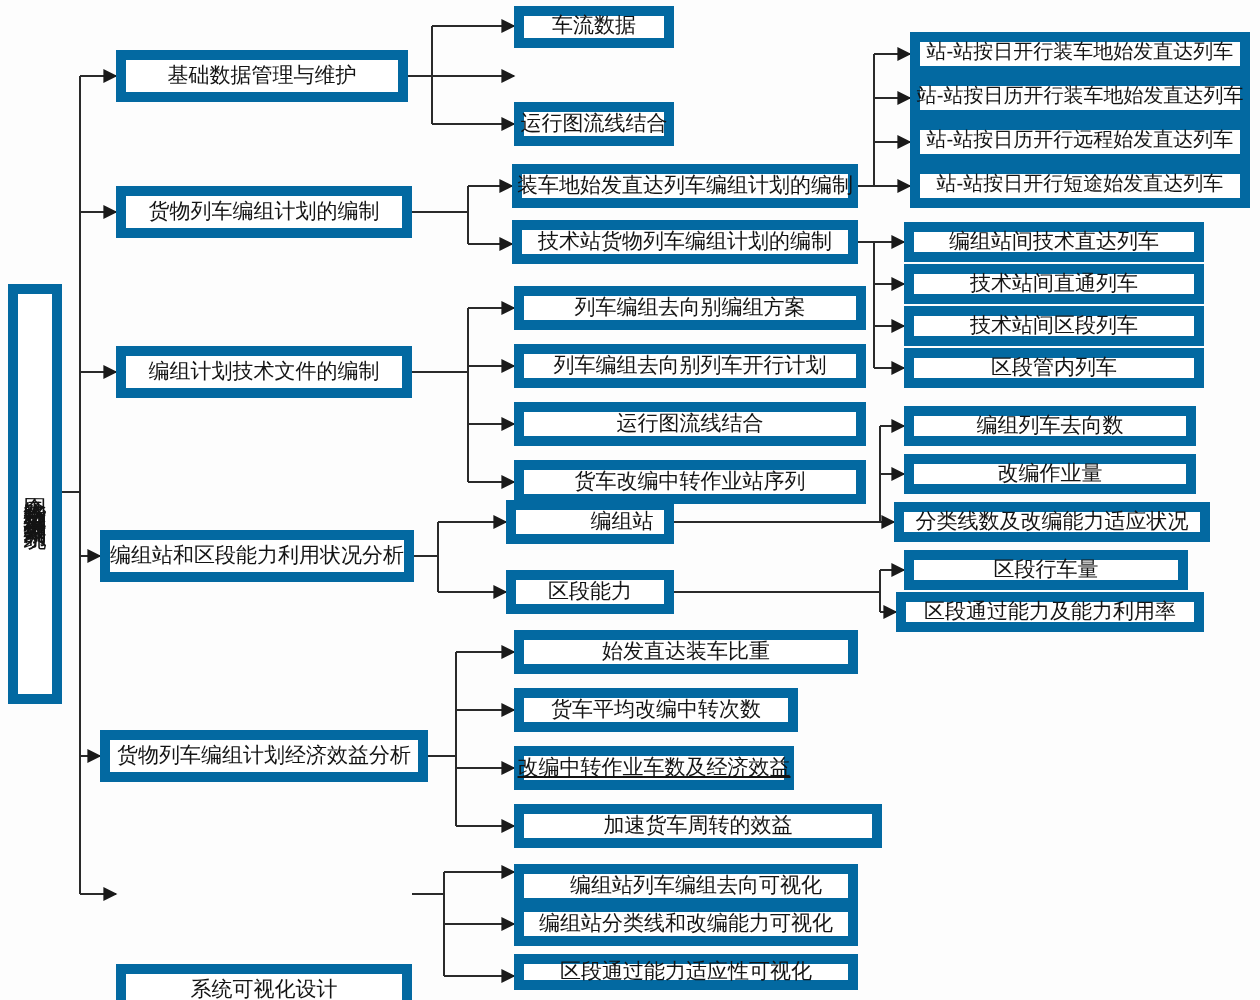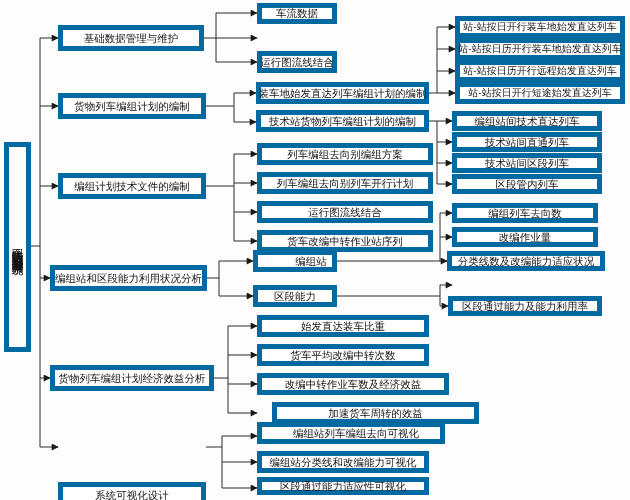--- a/index.html
+++ b/index.html
@@ -132,24 +132,25 @@
   <div class="node" style="left:257px;top:201px;width:176px;height:22px;text-align:right;">运行图流线结合</div>
   <div class="node" style="left:257px;top:230px;width:176px;height:22px;">货车改编中转作业站序列</div>
 
   <div class="node" style="left:253px;top:250px;width:84px;height:22px;padding-left:32px;">编组站</div>
   <div class="node" style="left:253px;top:285px;width:84px;height:22px;">区段能力</div>
 
   <div class="node" style="left:452px;top:203px;width:146px;height:20px;">编组列车去向数</div>
   <div class="node" style="left:452px;top:227px;width:146px;height:20px;">改编作业量</div>
   <div class="node" style="left:447px;top:251px;width:158px;height:20px;">分类线数及改编能力适应状况</div>
 
+  <div class="node" style="left:452px;top:275px;width:142px;height:20px;">区段行车量</div>
   <div class="node" style="left:448px;top:296px;width:154px;height:20px;">区段通过能力及能力利用率</div>
 
   <div class="node" style="left:257px;top:315px;width:172px;height:22px;">始发直达装车比重</div>
-  <div class="node" style="left:257px;top:344px;width:172px;height:22px;">货车平均改编中转次数</div>
-  <div class="node" style="left:257px;top:373px;width:192px;height:22px;">改编中转作业车数及经济效益</div>
-  <div class="node" style="left:257px;top:402px;width:207px;height:22px;margin-left:15px;">加速货车周转的效益</div>
+  <div class="node" style="left:257px;top:344px;width:142px;height:22px;">货车平均改编中转次数</div>
+  <div class="node" style="left:257px;top:373px;width:140px;height:22px;text-decoration:underline;">改编中转作业车数及经济效益</div>
+  <div class="node" style="left:257px;top:402px;width:184px;height:22px;">加速货车周转的效益</div>
 
-  <div class="node" style="left:257px;top:422px;width:188px;height:22px;padding-left:10px;">编组站列车编组去向可视化</div>
+  <div class="node" style="left:257px;top:432px;width:172px;height:22px;padding-left:10px;">编组站列车编组去向可视化</div>
   <div class="node" style="left:257px;top:451px;width:172px;height:22px;">编组站分类线和改编能力可视化</div>
   <div class="node" style="left:257px;top:477px;width:172px;height:18px;text-align:right;">区段通过能力适应性可视化</div>
 
 </div>
 
 </body></html>

